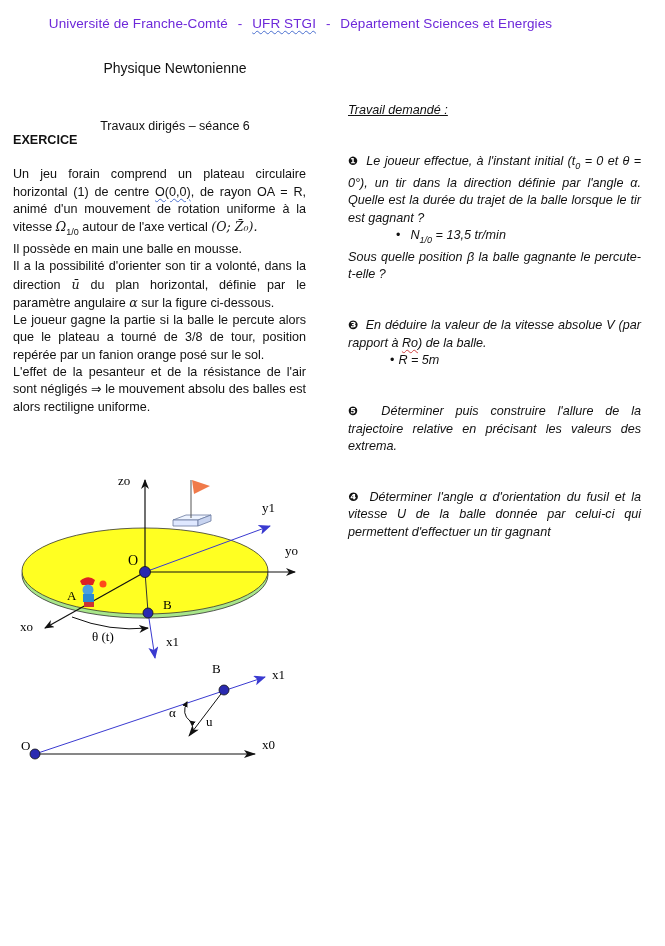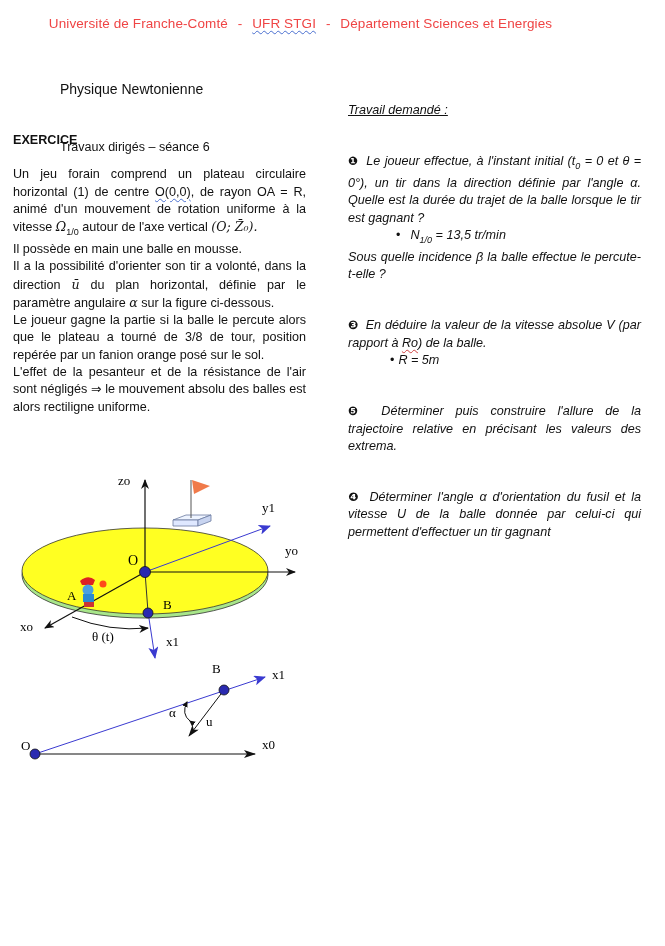--- a/index.html
+++ b/index.html
@@ -1,22 +1,22 @@
 <!DOCTYPE html>
 <html><head>
 <meta charset="utf-8">
 <style>
   html, body { margin:0; padding:0; background:#ffffff; }
   body { width:665px; height:946px; position:relative; overflow:hidden;
          font-family:"Liberation Sans", "DejaVu Sans", sans-serif; color:#111; }
   .header { position:absolute; top:16px; left:0; width:601px; text-align:center;
-            font-size:13.5px; color:#ef4444; letter-spacing:0.1px; }
+            font-size:13.5px; color:#6d28d9; letter-spacing:0.1px; }
   .header .sep { margin:0 6px; }
   .header .squig { text-decoration:underline wavy #4a6fd0; text-decoration-thickness:1px; text-underline-offset:2px; }
-  .title-block { position:absolute; top:81px; left:60px; width:230px; }
+  .title-block { position:absolute; top:60px; left:60px; width:230px; text-align:center; }
   .title-block .t1 { font-size:14px; line-height:17px; }
   .title-block .t2 { font-size:12.5px; line-height:16px;margin-top:41px; }
   .left { position:absolute; left:13px; top:132px; width:293px; font-size:12.6px; line-height:17.3px; }
   .left .ex { font-weight:bold; margin-bottom:17px; }
   .left p { margin:0; text-align:justify; }
   .left p.gap { margin-top:17px; }
   .sym { font-family:"DejaVu Serif", serif; font-style:italic; }
   .wavy { text-decoration:underline wavy #4a6fd0; text-decoration-thickness:1px; text-underline-offset:2px; }
   .wavy-red { text-decoration:underline wavy #d04040; text-decoration-thickness:1px; text-underline-offset:2px; }
   .right { position:absolute; left:348px; top:102px; width:293px; font-size:12.6px; line-height:17.3px; font-style:italic; }
@@ -62,21 +62,21 @@
 </div>
 
 <div class="right">
   <div class="hd">Travail demandé :</div>
   <p class="q">
     <span class="num">❶</span><span> Le joueur effectue, à l'instant initial (t</span><sub>0</sub><span> = 0 et θ = 0°), un tir dans la direction définie par l'angle α. Quelle est la durée du trajet de la balle lorsque le tir est gagnant ?</span>
   </p>
   <p class="bul">
     <span class="dot">•</span><span>N</span><sub>1/0</sub><span> = 13,5 tr/min</span>
   </p>
-  <p>Sous quelle incidence β la balle effectue le percute-t-elle ?</p>
+  <p>Sous quelle position β la balle gagnante le percute-t-elle ?</p>
   <p class="q">
     <span class="num">❸</span><span> En déduire la valeur de la vitesse absolue V (par rapport à </span><span class="wavy-red">Ro</span><span>) de la balle.</span>
   </p>
   <p class="bul2">
     <span class="dot" style="margin-right:4px">•</span><span>R = 5m</span>
   </p>
   <p class="q">
     <span class="num">❺</span><span> Déterminer puis construire l'allure de la trajectoire relative en précisant les valeurs des extrema.</span>
   </p>
   <p class="q">

